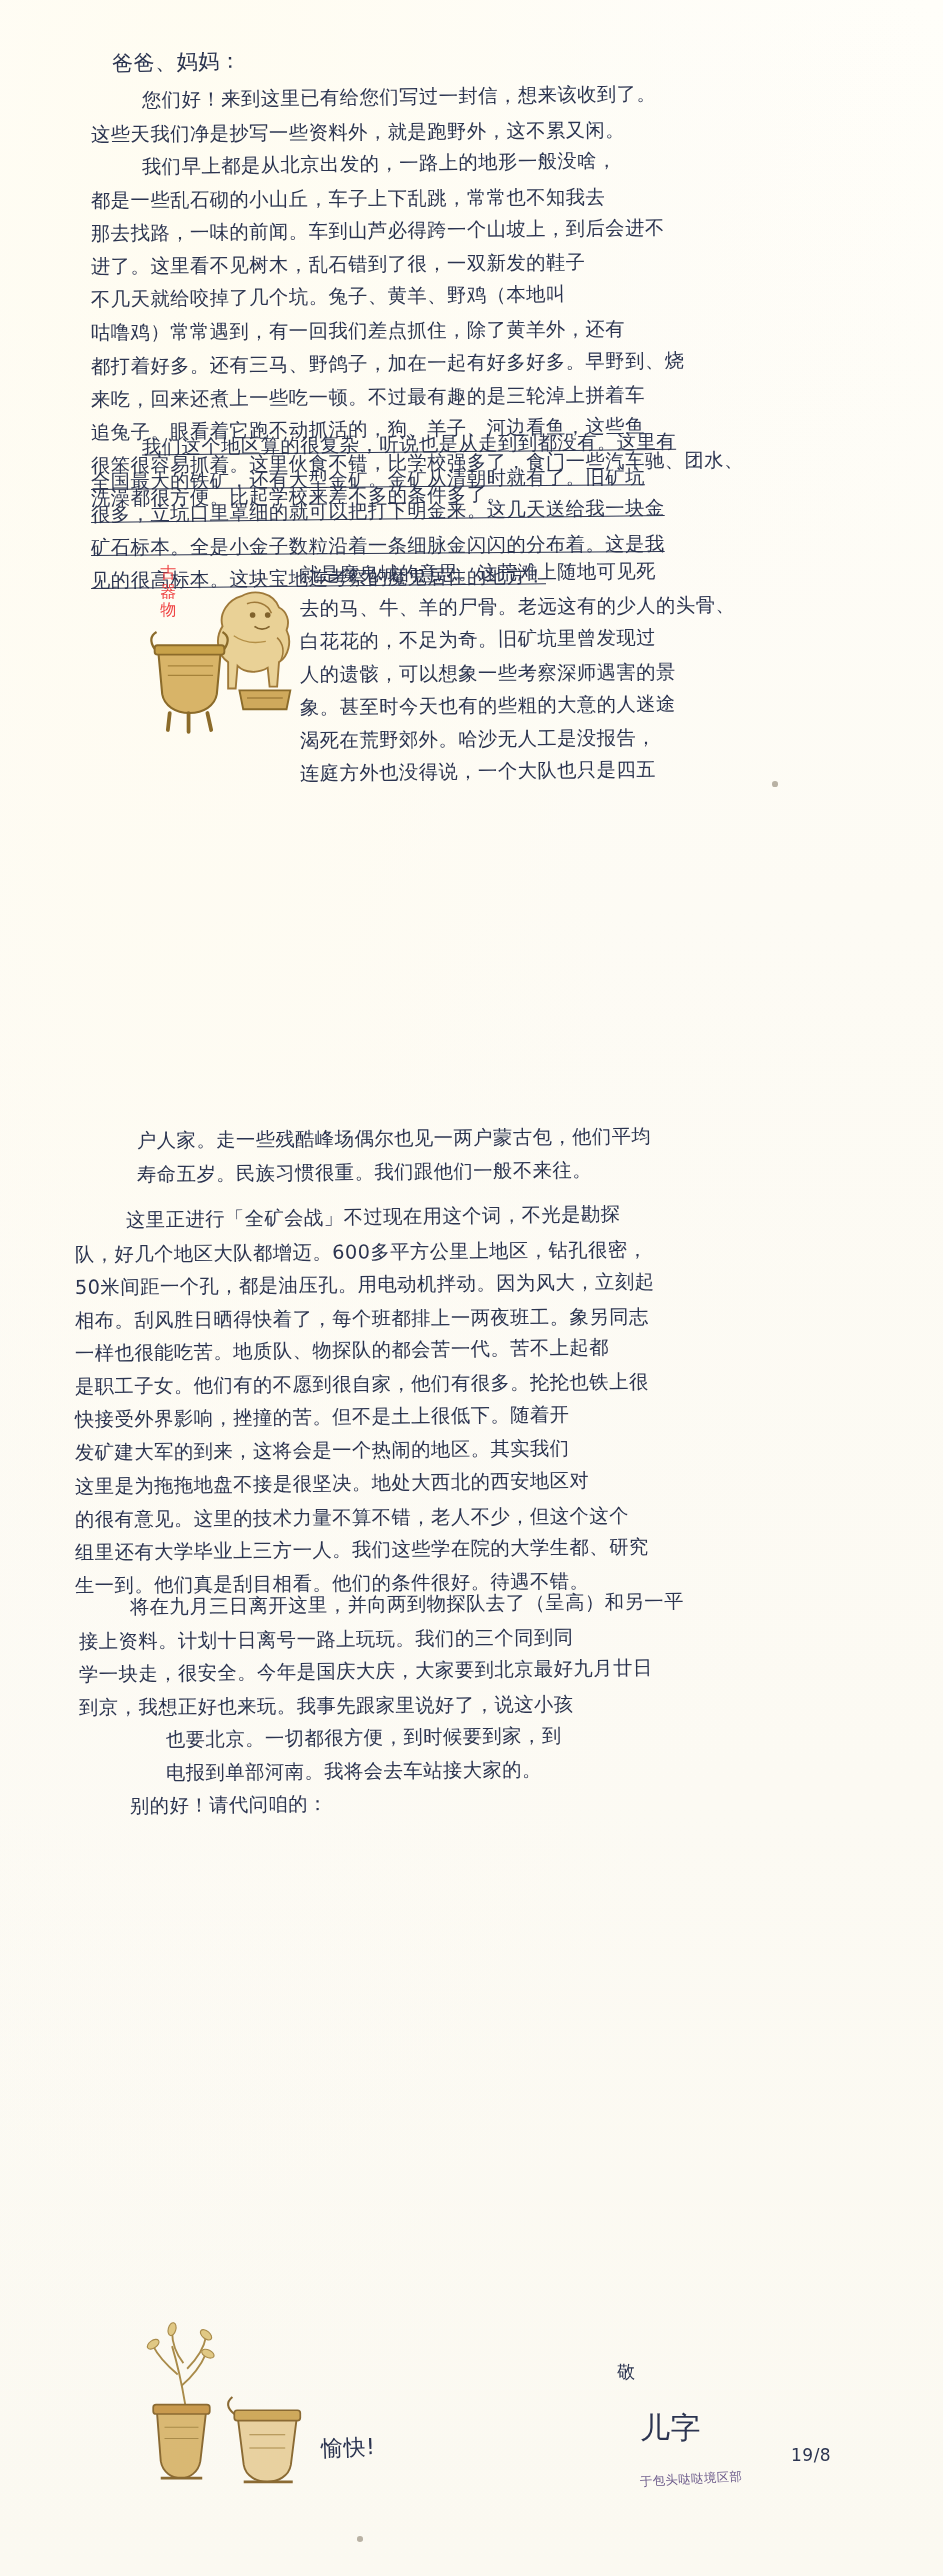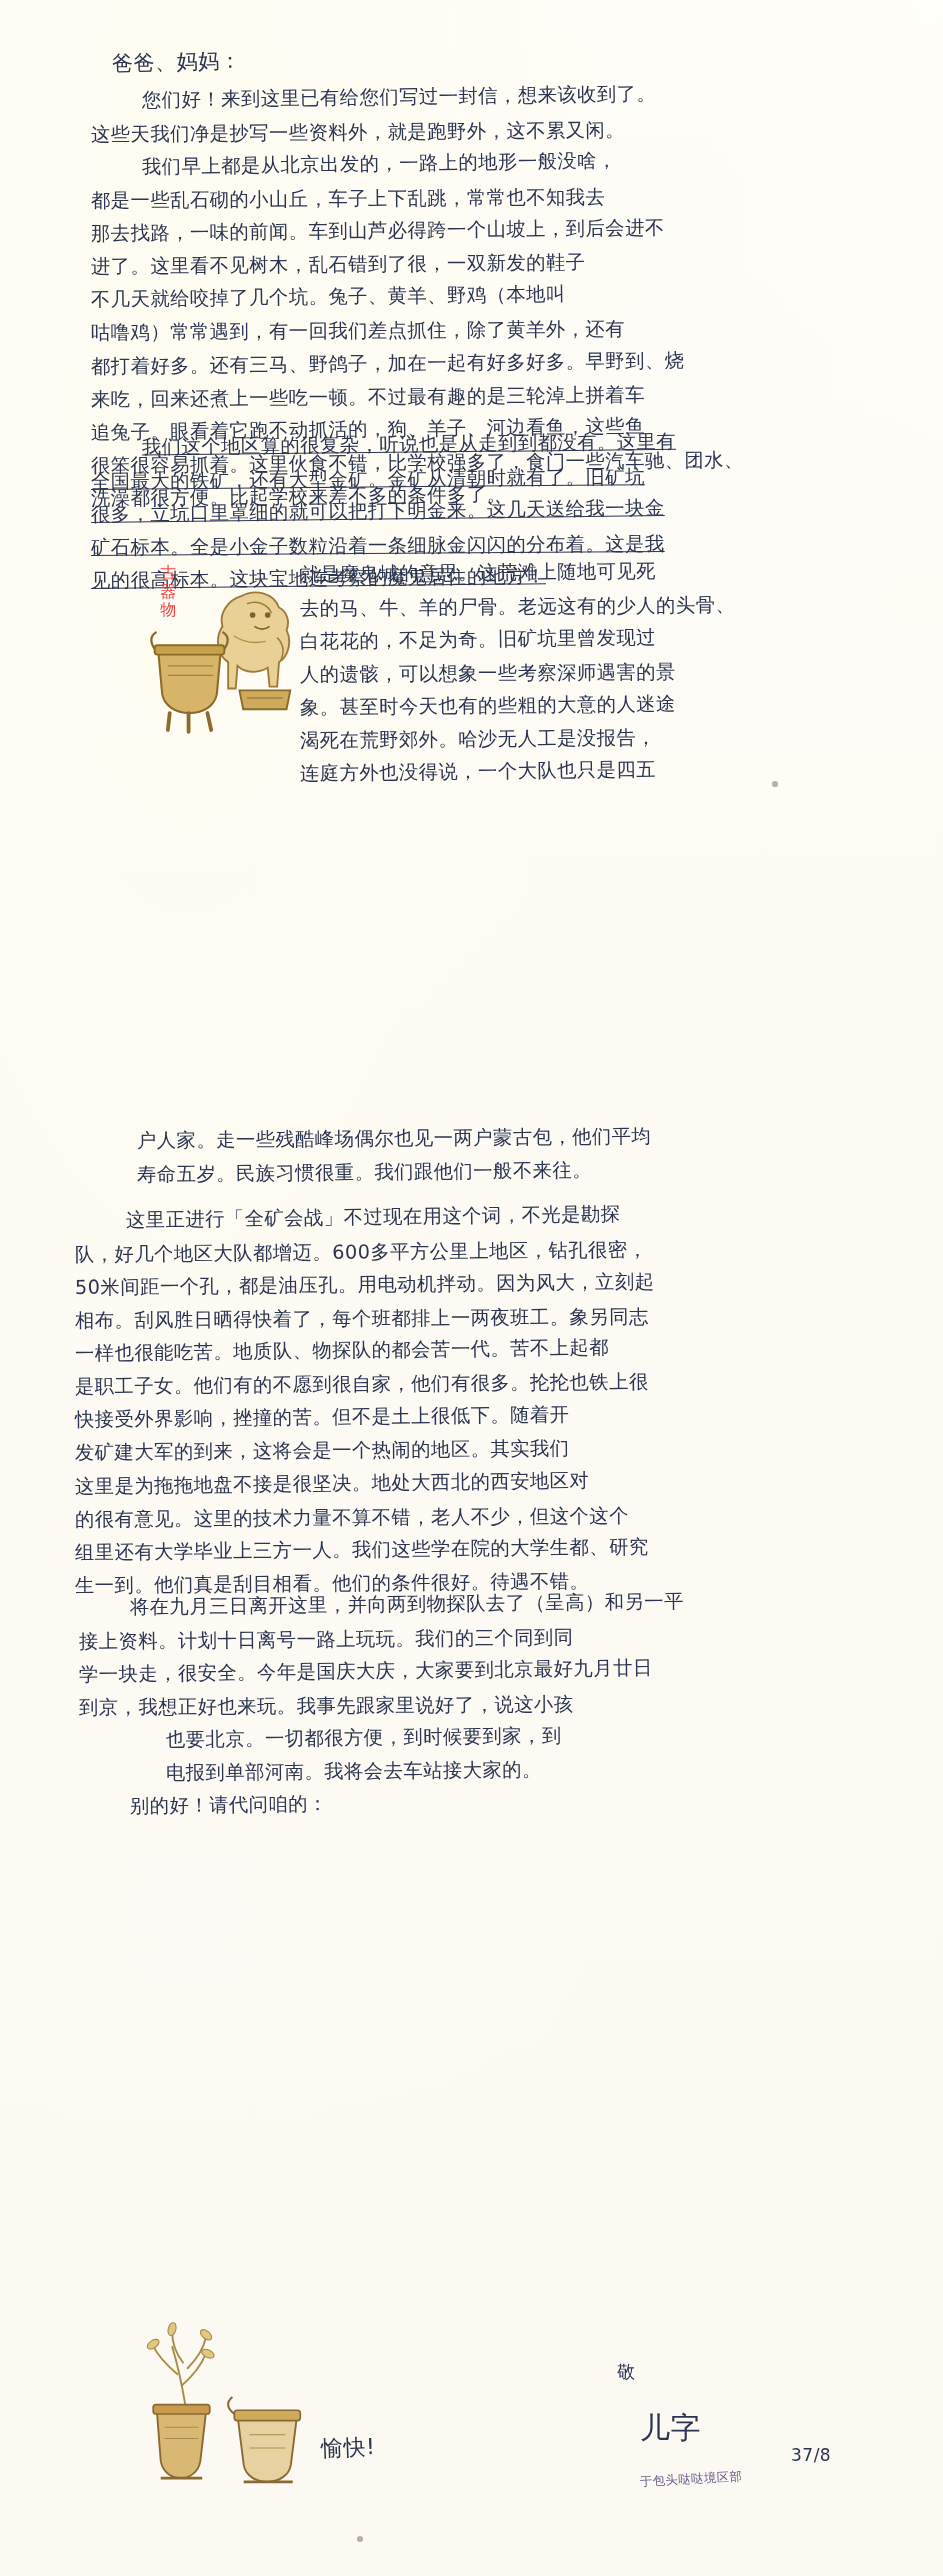--- a/index.html
+++ b/index.html
@@ -237,21 +237,21 @@
     <div class="hw-block ink" id="signoff-jing">
       <div class="hw-line">敬</div>
     </div>
     <div class="hw-block ink" id="signoff-closing">
       <div class="hw-line">愉快!</div>
     </div>
     <div class="hw-block ink" id="signoff-sign">
       <div class="hw-line">儿字</div>
     </div>
     <div class="hw-block ink" id="signoff-date">
-      <div class="hw-line">37/8</div>
+      <div class="hw-line">19/8</div>
     </div>
     <div class="hw-block" id="signoff-stamp">
       <div class="hw-line">于包头哒哒境区部</div>
     </div>
 
     <div class="illus" id="illus-bottom">
       <svg width="198" height="184" viewBox="0 0 210 195">
 
         <g stroke="#a98b4a" fill="none" stroke-width="2">
           <path d="M48 96 C44 72 40 54 34 34"></path>

